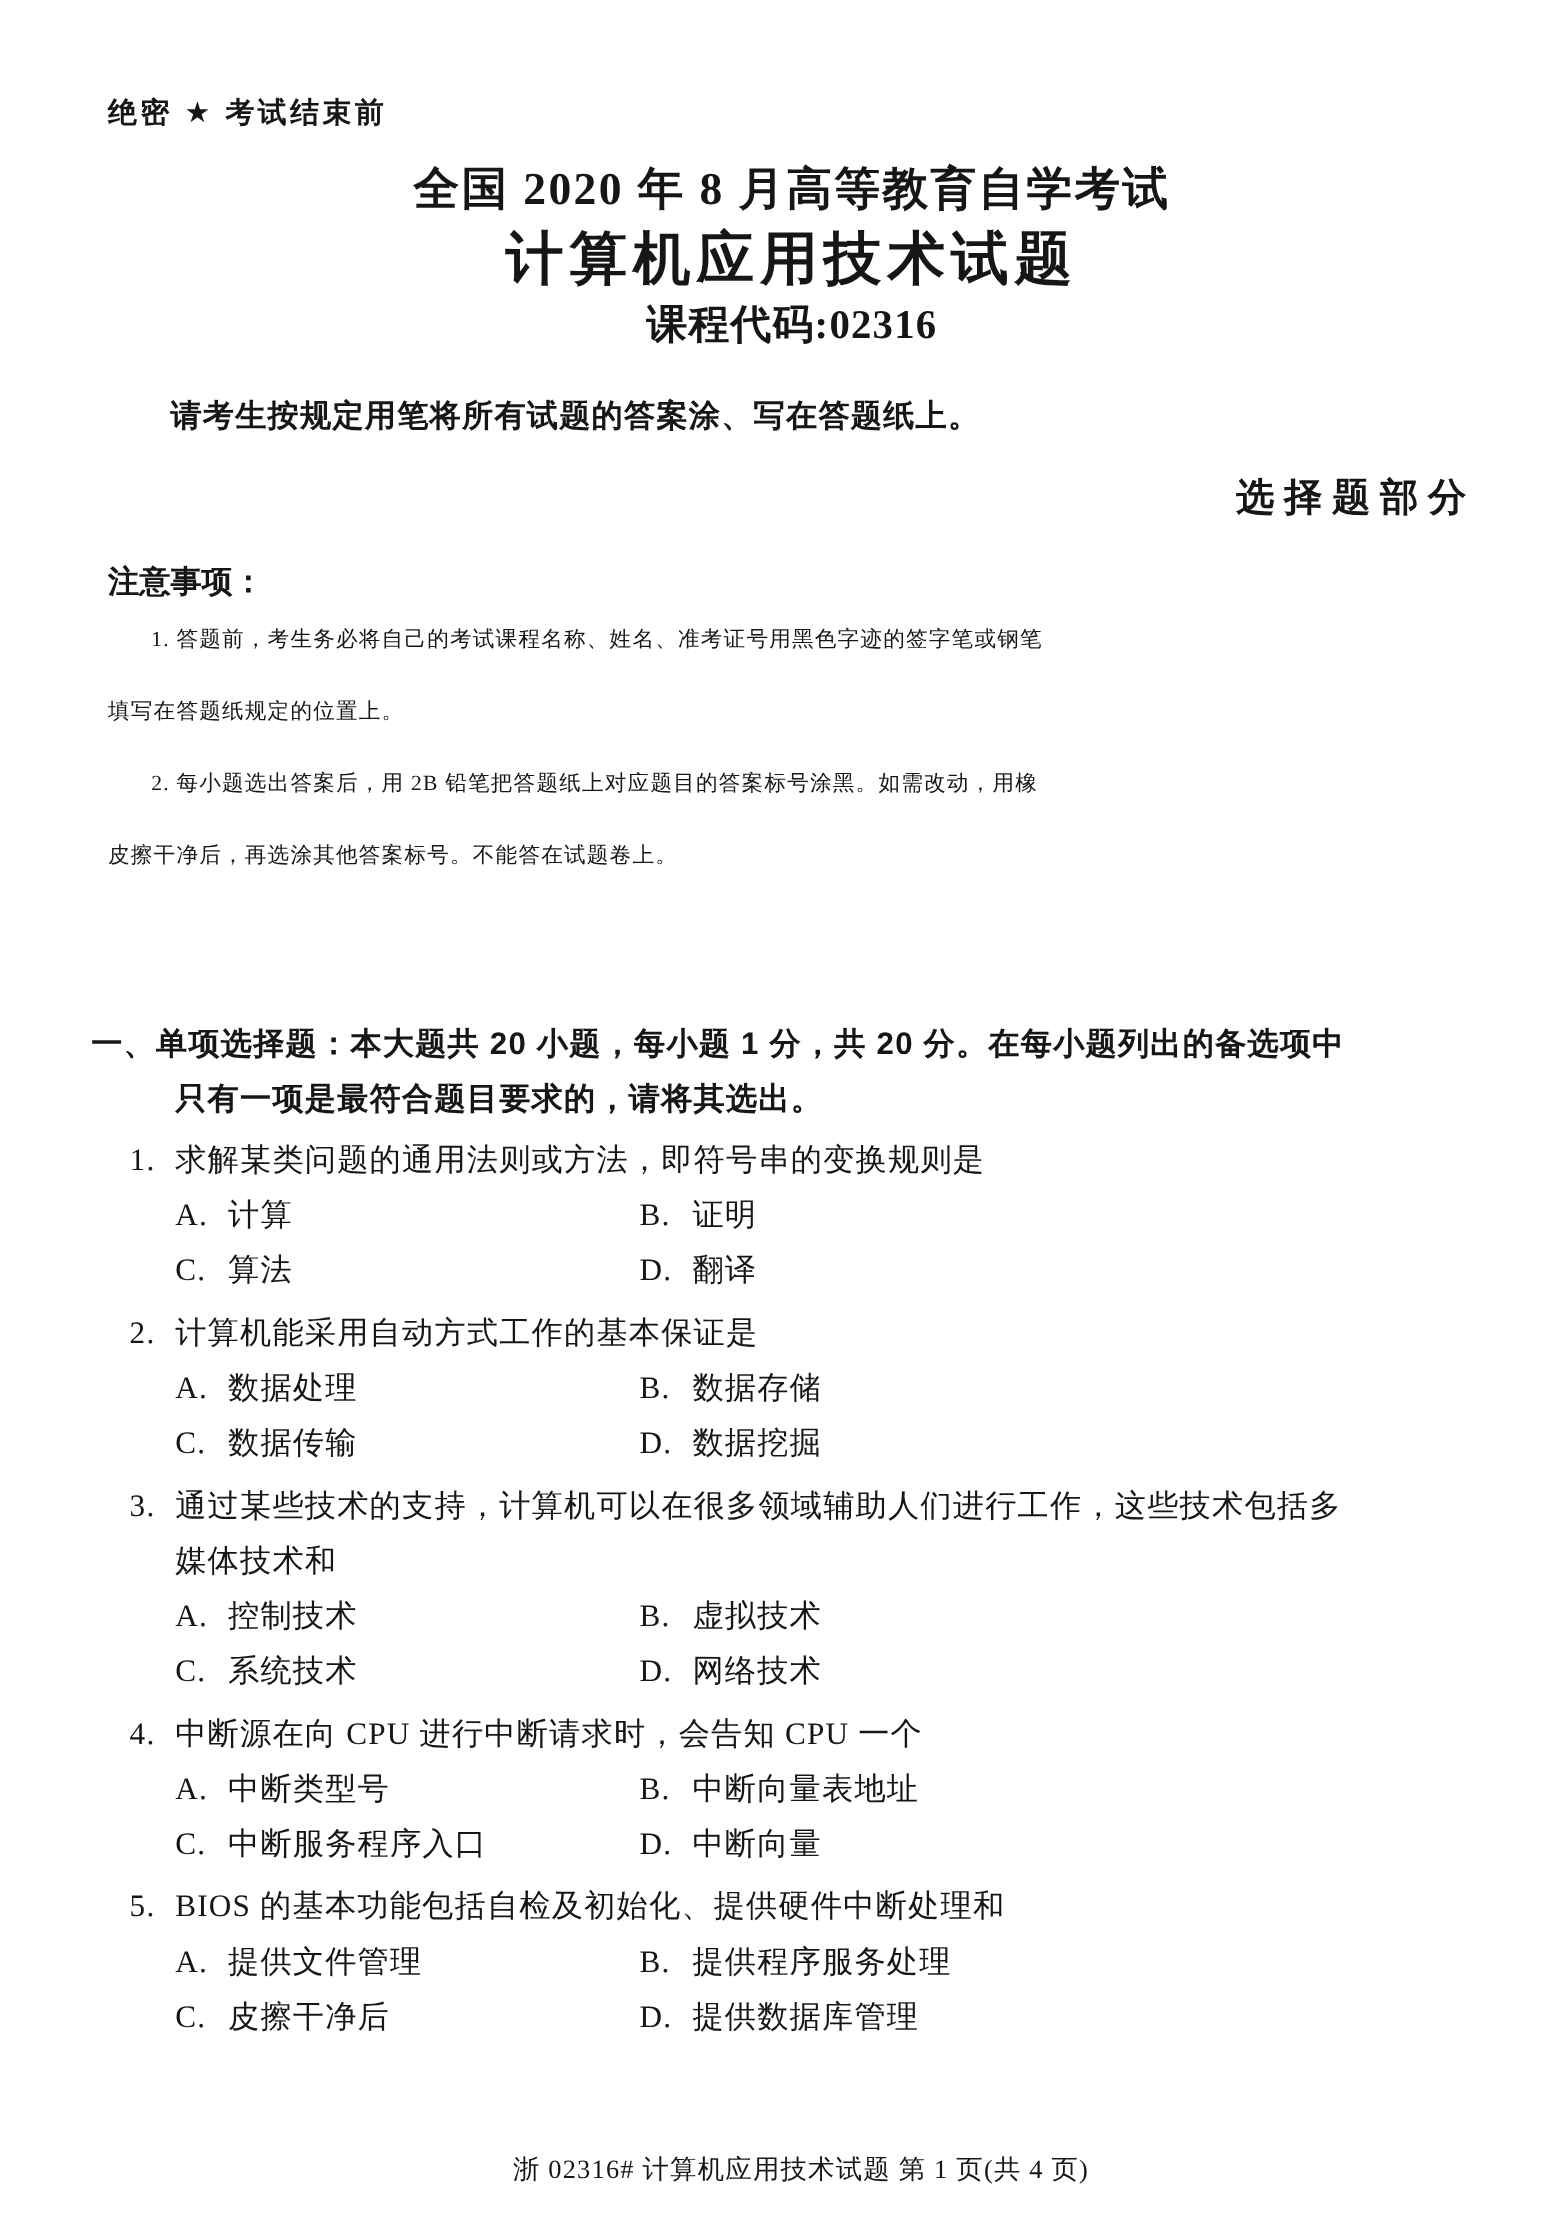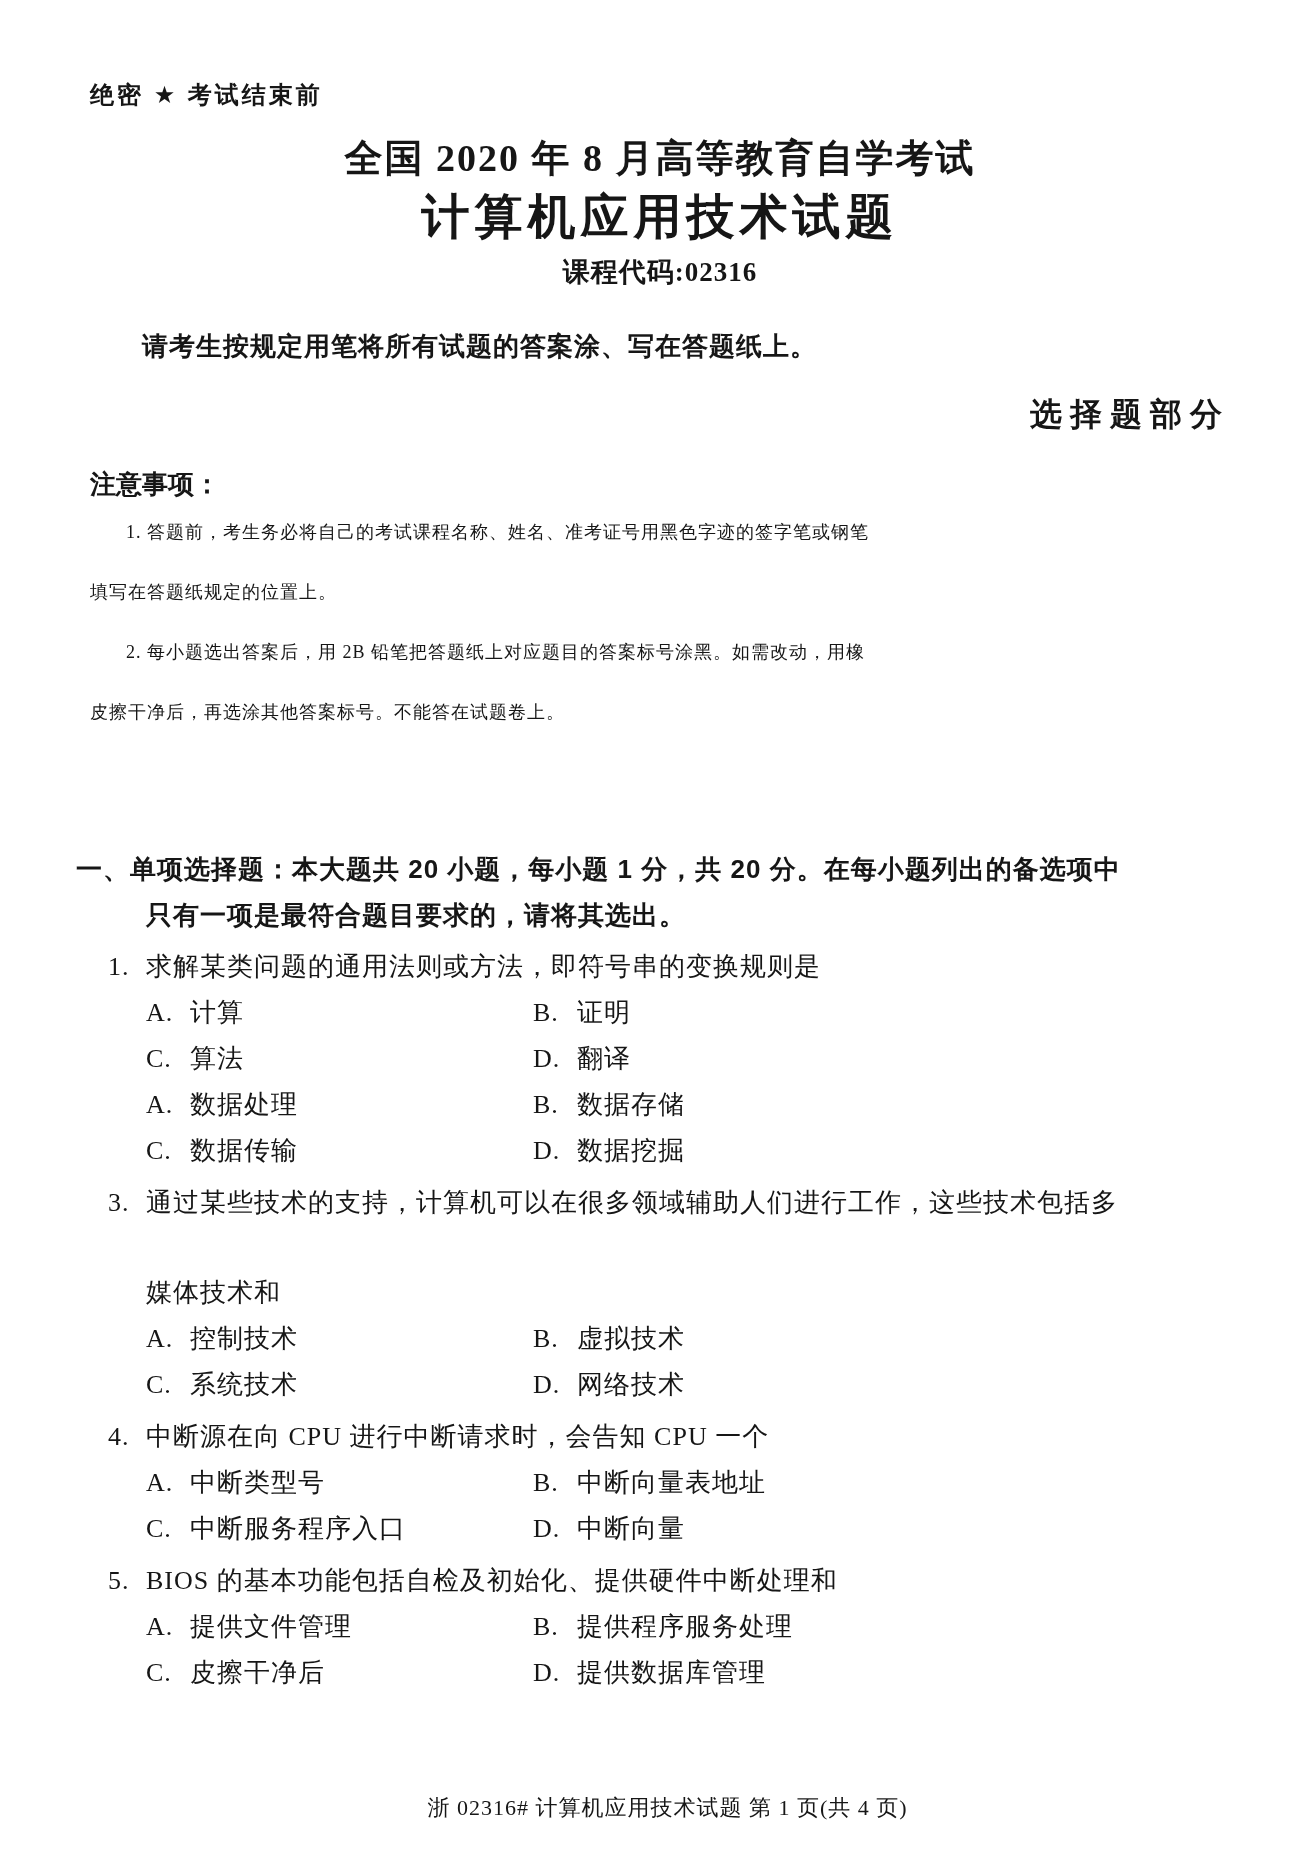--- a/index.html
+++ b/index.html
@@ -26,21 +26,21 @@
     line-height:52px;
   }
   .paper-title {
     margin-top:2px; text-align:center;
     font-family:"Liberation Sans","DejaVu Sans",sans-serif;
     font-size:48px; font-weight:900; letter-spacing:5px;
     line-height:62px;
   }
   .course-code {
     margin-top:4px; text-align:center;
-    font-size:27px; font-weight:bold; letter-spacing:1px;
+    font-size:34px; font-weight:bold; letter-spacing:1px;
     line-height:40px;
   }
   .instruction {
     margin-top:36px;
     font-family:"Liberation Sans","DejaVu Sans",sans-serif;
     font-weight:bold;
     font-size:26px; line-height:36px;
     text-indent:2em; letter-spacing:1px;
   }
   .section-part {
@@ -61,21 +61,21 @@
   .sec1-title {
     margin-top:104px; margin-left:-14px;
     font-family:"Liberation Sans","DejaVu Sans",sans-serif;
     font-weight:bold; font-size:26px; line-height:46px;
     letter-spacing:1px;
   }
   .sec1-title .l2 { margin-left:70px; }
 
   .question { margin-top:6px; margin-left:18px; font-size:26px; line-height:46px; letter-spacing:1px; }
   .q-num { display:inline-block; min-width:38px; }
-  .qline2 { margin-left:38px;margin-top:44px; }
+  .qline2 { margin-left:38px; }
   .qline2:empty { display:none; }
 
   .options {
     margin-left:56px;
     display:grid; grid-template-columns:387px 1fr;
     font-size:26px; line-height:46px; letter-spacing:1px;
   }
   .opt-label { display:inline-block; min-width:44px; }
 
   .footer {
@@ -118,20 +118,24 @@
     <span class="q-num">1.</span><span class="q-stem">求解某类问题的通用法则或方法，即符号串的变换规则是</span>
     
   </div>
   <div class="options">
     <div class="opt"><span class="opt-label">A.</span><span class="opt-text">计算</span></div>
     <div class="opt"><span class="opt-label">B.</span><span class="opt-text">证明</span></div>
     <div class="opt"><span class="opt-label">C.</span><span class="opt-text">算法</span></div>
     <div class="opt"><span class="opt-label">D.</span><span class="opt-text">翻译</span></div>
   </div>
 
+  <div class="question">
+    <span class="q-num">2.</span><span class="q-stem">计算机能采用自动方式工作的基本保证是</span>
+    
+  </div>
   <div class="options">
     <div class="opt"><span class="opt-label">A.</span><span class="opt-text">数据处理</span></div>
     <div class="opt"><span class="opt-label">B.</span><span class="opt-text">数据存储</span></div>
     <div class="opt"><span class="opt-label">C.</span><span class="opt-text">数据传输</span></div>
     <div class="opt"><span class="opt-label">D.</span><span class="opt-text">数据挖掘</span></div>
   </div>
 
   <div class="question">
     <span class="q-num">3.</span><span class="q-stem">通过某些技术的支持，计算机可以在很多领域辅助人们进行工作，这些技术包括多</span>
     <div class="qline2">媒体技术和</div>

